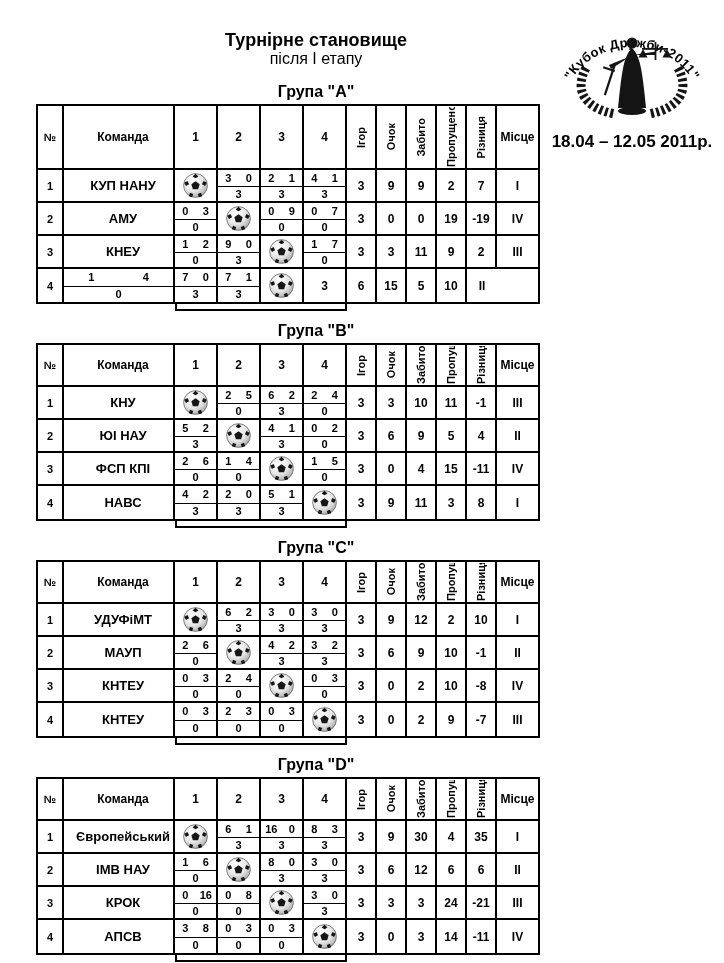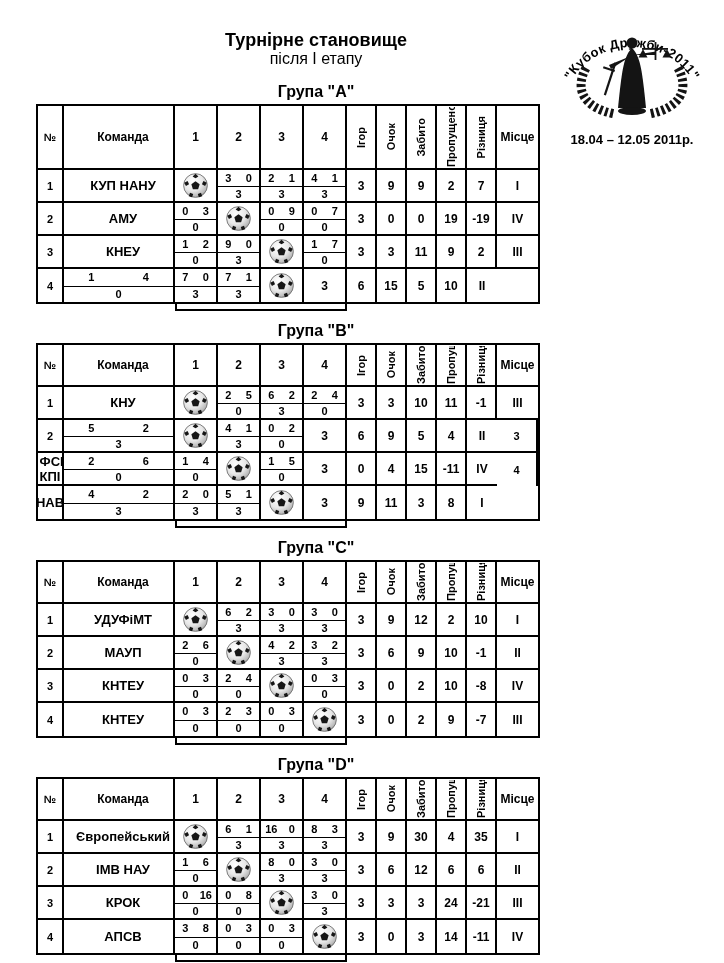--- a/index.html
+++ b/index.html
@@ -31,21 +31,21 @@
   .tall .vert{max-height:60px;}
   .mcell{padding:0;}
   .mc{display:flex;flex-direction:column;width:100%;height:100%;}
   .ms{flex:1.08;display:flex;border-bottom:1px solid #000;font-size:11px;}
   .ms span{flex:1;display:flex;align-items:center;justify-content:center;}
   .mp{flex:1;display:flex;align-items:center;justify-content:center;font-size:11px;}
   .ball-ic{width:27px;height:27px;display:block;}
   .strip{width:172px;height:7px;margin-left:139px;box-sizing:border-box;
          border:2px solid #000;border-top:none;background:#fff;}
   .logo{position:absolute;top:6px;right:10px;width:164px;text-align:center;}
-  .logo-date{font-size:13px;font-weight:700;margin-top:2px;}
+  .logo-date{font-size:17px;font-weight:700;margin-top:2px;}
   .arc-text{fill:#000;letter-spacing:.5px;}
   .wreath{fill:none;stroke:#141414;stroke-width:9;stroke-dasharray:3 2.6;}
   .themis{fill:#141414;}
 </style>
 </head>
 <body>
 
 <svg width="0" height="0" style="position:absolute" aria-hidden="true">
   <defs>
     <radialGradient id="ballGrad" cx="38%" cy="32%" r="75%">
@@ -366,20 +366,21 @@
                 <div class="mp">0</div>
               </div>
             </div>
             <div class="cell c-stat">3</div>
             <div class="cell c-stat">3</div>
             <div class="cell c-stat">10</div>
             <div class="cell c-stat">11</div>
             <div class="cell c-stat">-1</div>
             <div class="cell c-place lastcol">III</div>
             <div class="cell c-num">2</div>
+            <div class="cell c-team">ЮІ НАУ</div>
             <div class="cell mcell">
               <div class="mc">
                 <div class="ms">
                   <span>5</span>
                   <span>2</span>
                 </div>
                 <div class="mp">3</div>
               </div>
             </div>
             <div class="cell mcell ball">

